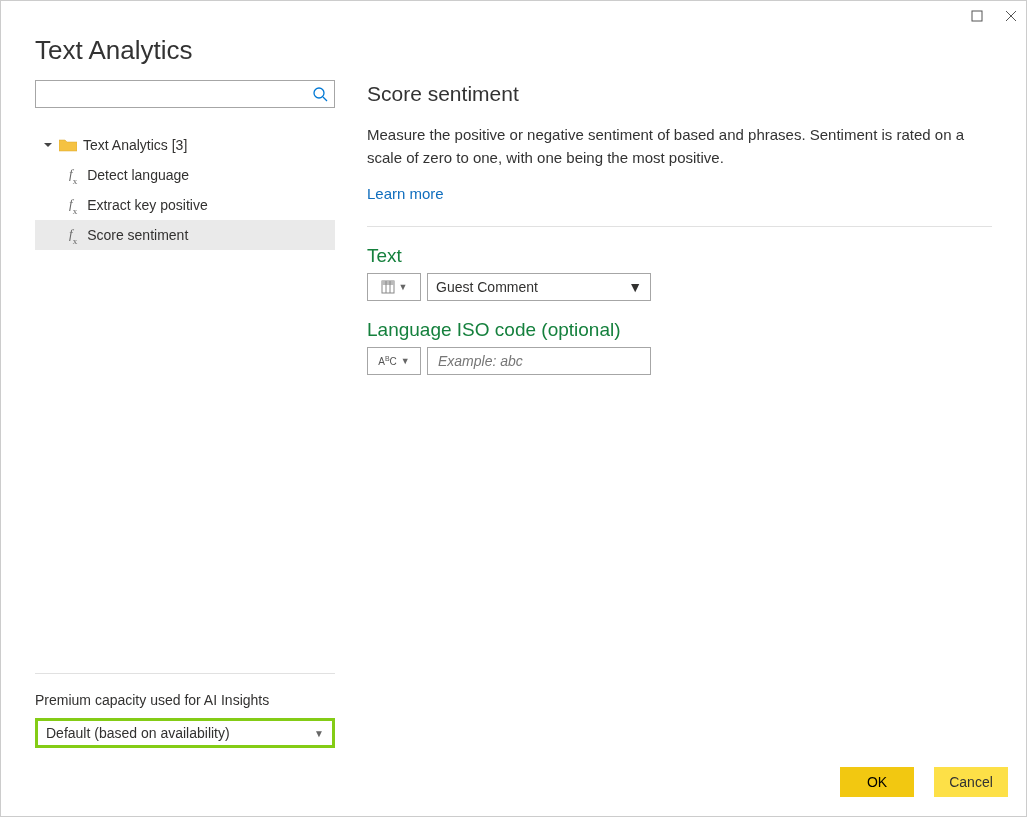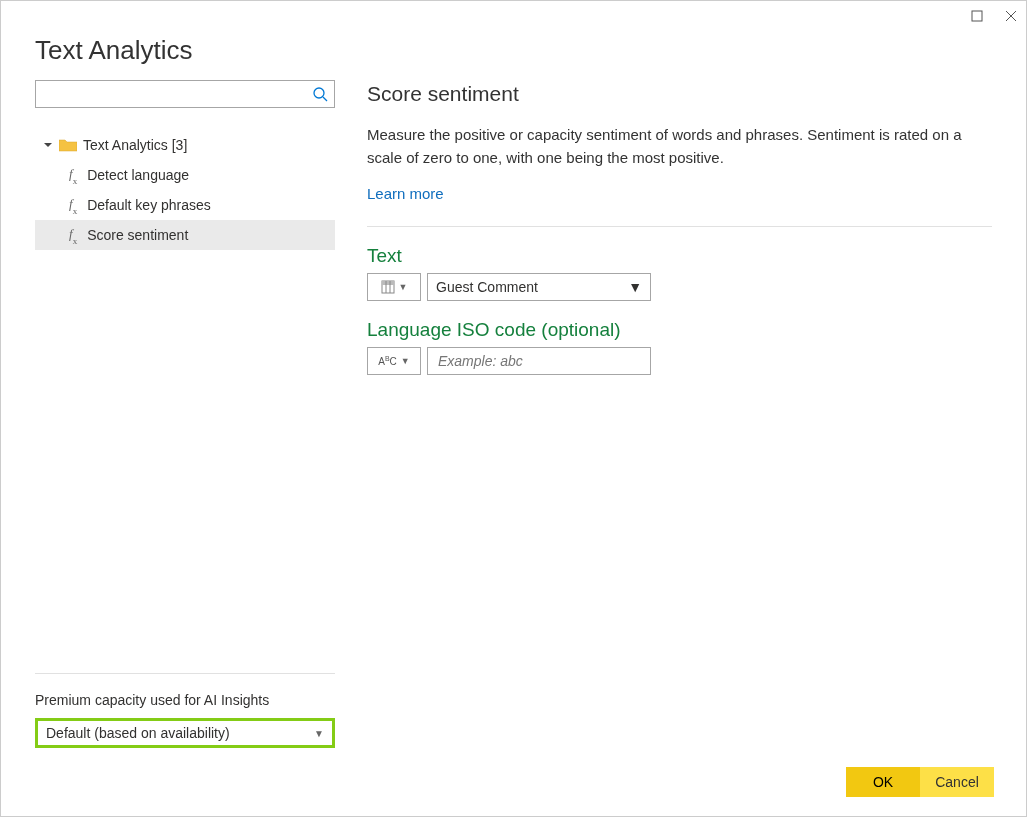--- a/index.html
+++ b/index.html
@@ -31,21 +31,21 @@
   .learn-more { display:inline-block; margin-top:16px; color:#106ebe; font-size:15px; cursor:pointer; }
   .hr { height:1px; background:#e1e1e1; margin-top:24px; }
   .field-label { font-size:19px; color:#15803d; margin-top:18px; }
   .field-row { display:flex; gap:6px; margin-top:6px; align-items:stretch; }
   .field-type { width:54px; height:28px; border:1px solid #a6a6a6; display:flex; align-items:center; justify-content:center; gap:4px; cursor:pointer; background:#fff; font-size:11px; color:#555; }
   .field-type .caret { font-size:9px; color:#666; }
   .field-input { width:224px; height:28px; border:1px solid #a6a6a6; display:flex; align-items:center; padding:0 8px; font-size:14px; background:#fff; }
   .field-input.dropdown { justify-content:space-between; cursor:pointer; }
   .field-input input { flex:1; border:none; outline:none; font-size:14px; font-style:italic; color:#767676; background:transparent; }
   .field-input input::placeholder { color:#767676; font-style:italic; }
-  .footer { height:68px; display:flex; justify-content:flex-end; align-items:center; gap:0; padding:0 32px; }
+  .footer { height:68px; display:flex; justify-content:flex-end; align-items:center; gap:20px; padding:0 18px; }
   .btn { min-width:74px; height:30px; border:none; font-size:14px; cursor:pointer; }
   .btn-primary { background:#f2c811; color:#000; }
   .btn-secondary { background:#fde047; color:#333; }
   .col-icon svg { display:block; }
 </style>
 </head>
 <body>
 
 <div class="window">
 
@@ -91,41 +91,41 @@
               </svg>
           </span>
           <span>Text Analytics [3]</span>
         </div>
         <div class="tree-row tree-child">
           <span class="fx">f<sub>x</sub></span>
           <span>Detect language</span>
         </div>
         <div class="tree-row tree-child">
           <span class="fx">f<sub>x</sub></span>
-          <span>Default key phrases</span>
+          <span>Extract key positive</span>
         </div>
         <div class="tree-row tree-child selected">
           <span class="fx">f<sub>x</sub></span>
           <span>Score sentiment</span>
         </div>
       </div>
 
       <div class="left-bottom">
         <div>Premium capacity used for AI Insights</div>
         <div class="combo">
           <span>Default (based on availability)</span>
           <span class="caret">▼</span>
         </div>
       </div>
 
     </div>
 
     <div class="right">
       <div class="section-title">Score sentiment</div>
-      <div class="section-desc">Measure the positive or capacity sentiment of words and phrases. Sentiment is rated on a scale of zero to one, with one being the most positive.</div>
+      <div class="section-desc">Measure the positive or negative sentiment of based and phrases. Sentiment is rated on a scale of zero to one, with one being the most positive.</div>
       <a class="learn-more">Learn more</a>
       <div class="hr"></div>
 
       <div class="field-label">Text</div>
       <div class="field-row">
         <div class="field-type">
           <span class="col-icon">
             <svg width="14" height="14" viewBox="0 0 14 14">
               <rect x="1" y="1" width="12" height="12" fill="none" stroke="#888" stroke-width="1"></rect>
               <rect x="1" y="1" width="12" height="4" fill="#bbb"></rect>

